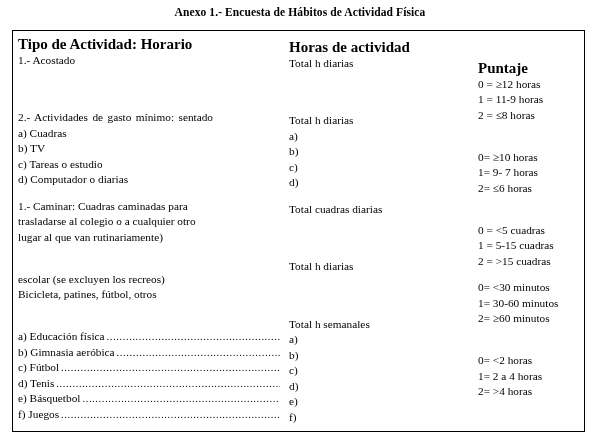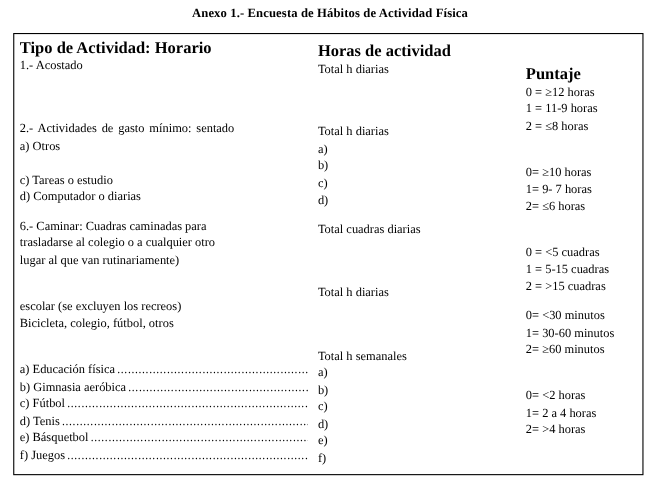--- a/index.html
+++ b/index.html
@@ -138,41 +138,42 @@
           <div class="c2"></div>
           <div class="c3">2  =  ≤8 horas</div>
         </div>
         <div class="row spacer"></div>
         <div class="row">
           <div class="c1 justify-2">2.- Actividades de gasto mínimo: sentado</div>
           <div class="c2">Total h diarias</div>
           <div class="c3"></div>
         </div>
         <div class="row">
-          <div class="c1">a) Otros</div>
+          <div class="c1">a) Cuadras</div>
           <div class="c2">a)</div>
           <div class="c3">0=  ≥10 horas</div>
         </div>
         <div class="row">
+          <div class="c1">b) TV</div>
           <div class="c2">b)</div>
           <div class="c3">1=  9- 7 horas</div>
         </div>
         <div class="row">
           <div class="c1">c) Tareas o estudio</div>
           <div class="c2">c)</div>
           <div class="c3">2=  ≤6 horas</div>
         </div>
         <div class="row">
           <div class="c1">d) Computador o diarias</div>
           <div class="c2">d)</div>
           <div class="c3"></div>
         </div>
         <div class="row spacer"></div>
         <div class="row">
-          <div class="c1">6.- Caminar: Cuadras caminadas para</div>
+          <div class="c1">1.- Caminar: Cuadras caminadas para</div>
           <div class="c2">Total cuadras diarias</div>
           <div class="c3">0  =  &lt;5 cuadras</div>
         </div>
         <div class="row">
           <div class="c1">trasladarse al colegio o a cualquier otro</div>
           <div class="c2"></div>
           <div class="c3">1  =  5-15 cuadras</div>
         </div>
         <div class="row">
           <div class="c1">lugar al que van rutinariamente)</div>
@@ -183,21 +184,21 @@
         <div class="row">
           <div class="c2">Total h diarias</div>
           <div class="c3">0=  &lt;30 minutos</div>
         </div>
         <div class="row">
           <div class="c1">escolar (se excluyen los recreos)</div>
           <div class="c2"></div>
           <div class="c3">1=  30-60 minutos</div>
         </div>
         <div class="row">
-          <div class="c1">Bicicleta, colegio, fútbol, otros</div>
+          <div class="c1">Bicicleta, patines, fútbol, otros</div>
           <div class="c2"></div>
           <div class="c3">2=  ≥60 minutos</div>
         </div>
         <div class="row spacer"></div>
         <div class="row">
           <div class="c2">Total h semanales</div>
           <div class="c3"></div>
         </div>
         <div class="row">
           <div class="c1"><span class="leader"><span class="lbl">a) Educación física</span><span class="dots">........................................................................................................................</span></span></div>

